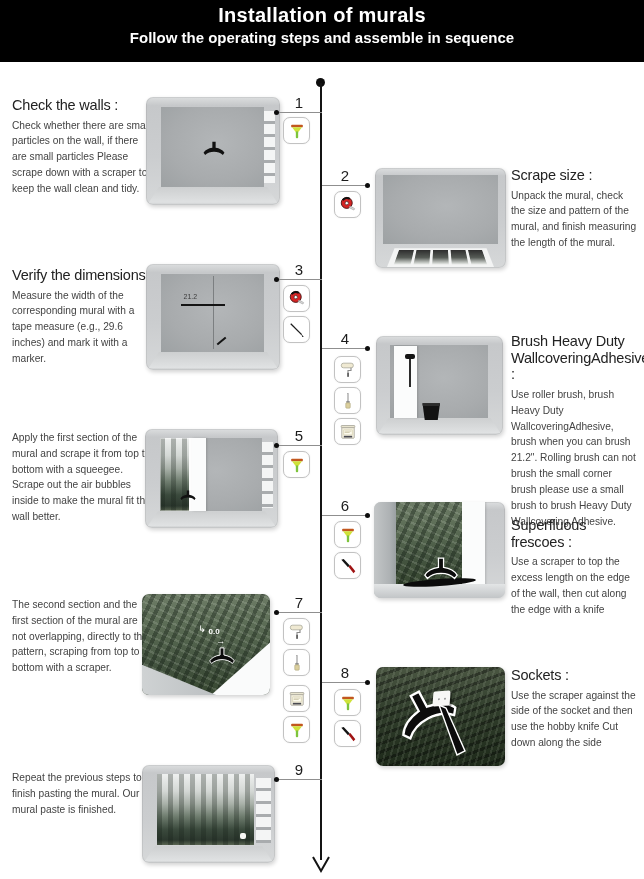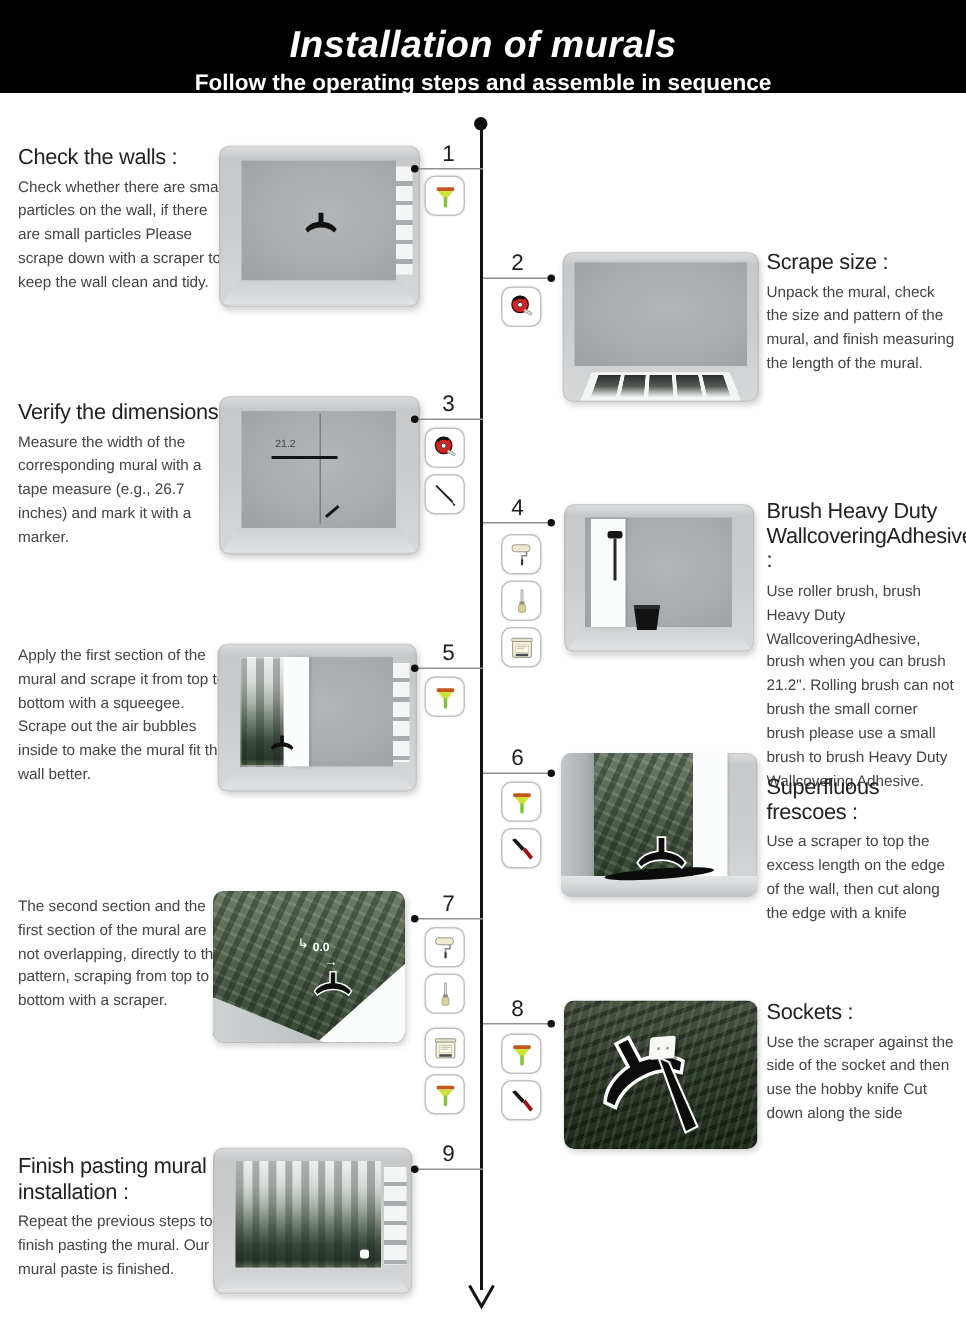--- a/index.html
+++ b/index.html
@@ -7,21 +7,21 @@
   #page {
     position:relative; width:644px; height:879px; margin:0 auto;
     background:#ffffff; overflow:hidden;
     font-family:"Liberation Sans", sans-serif;
   }
   
   .header {
     position:absolute; left:0; top:0; width:644px; height:62px;
     background:#000; color:#fff; text-align:center;
   }
-  .header h1 { font-size:25px; font-weight:600; letter-spacing:.3px; padding-top:16px;font-style:italic; }
+  .header h1 { font-size:20px; font-weight:600; letter-spacing:.3px; padding-top:4px; }
   .header h2 { font-size:15px; font-weight:700; margin-top:2px; }
   
   .tl-line { position:absolute; left:320px; top:83px; width:2px; height:777px; background:#141414; }
   .tl-dot  { position:absolute; left:316px; top:78px; width:9px; height:9px; border-radius:50%; background:#0d0d0d; }
   .tl-arrow{ position:absolute; left:311px; top:855px; }
   
   .txt { position:absolute; color:#2b2b2b; }
   .txt.tleft  { left:12px;  width:140px; }
   .txt.tright { left:511px; width:128px; }
   .txt h3 { font-size:14.5px; font-weight:400; line-height:1.15; letter-spacing:-.2px; color:#222; margin-bottom:4px; }
@@ -217,21 +217,21 @@
   <div class="tools iright" style="top:191px">
     <div class="tool">
         <svg>
           <use href="#ic-tape"></use>
         </svg>
       </div>
   </div>
 
   <div class="txt tleft" style="top:267px">
     <h3>Verify the dimensions:</h3>
-    <p>Measure the width of the corresponding mural with a tape measure (e.g., 26.7 inches) and mark it with a marker.</p>
+    <p>Measure the width of the corresponding mural with a tape measure (e.g., 29.6 inches) and mark it with a marker.</p>
   </div>
   <div class="room" style="left:146px;top:264px;width:134px;height:106px">
     <div class="back"></div>
     <div class="floor"></div>
     <div class="meas-v"></div>
     <div class="meas-h"></div>
     <div class="meas-label">21.2</div>
     <div class="tick"></div>
   </div>
   <div class="num nleft" style="top:261px">3</div>
@@ -414,21 +414,20 @@
         </svg>
       </div>
     <div class="tool">
         <svg>
           <use href="#ic-knife"></use>
         </svg>
       </div>
   </div>
 
   <div class="txt tleft" style="top:770px">
-    <h3>Finish pasting mural installation :</h3>
     <p>Repeat the previous steps to finish pasting the mural. Our mural paste is finished.</p>
   </div>
   <div class="room" style="left:142px;top:765px;width:133px;height:98px">
     <div class="forest-mist" style="position:absolute;left:11%;right:16%;top:9%;bottom:18%"></div>
     <div class="ladder" style="right:3%;width:11%"></div>
     <div class="floor"></div>
     <div class="socket" style="right:22%;bottom:25%;width:6px;height:6px;box-shadow:none;transform:none"></div>
   </div>
   <div class="num nleft" style="top:761px">9</div>
   <div class="link lleft" style="top:779px">

